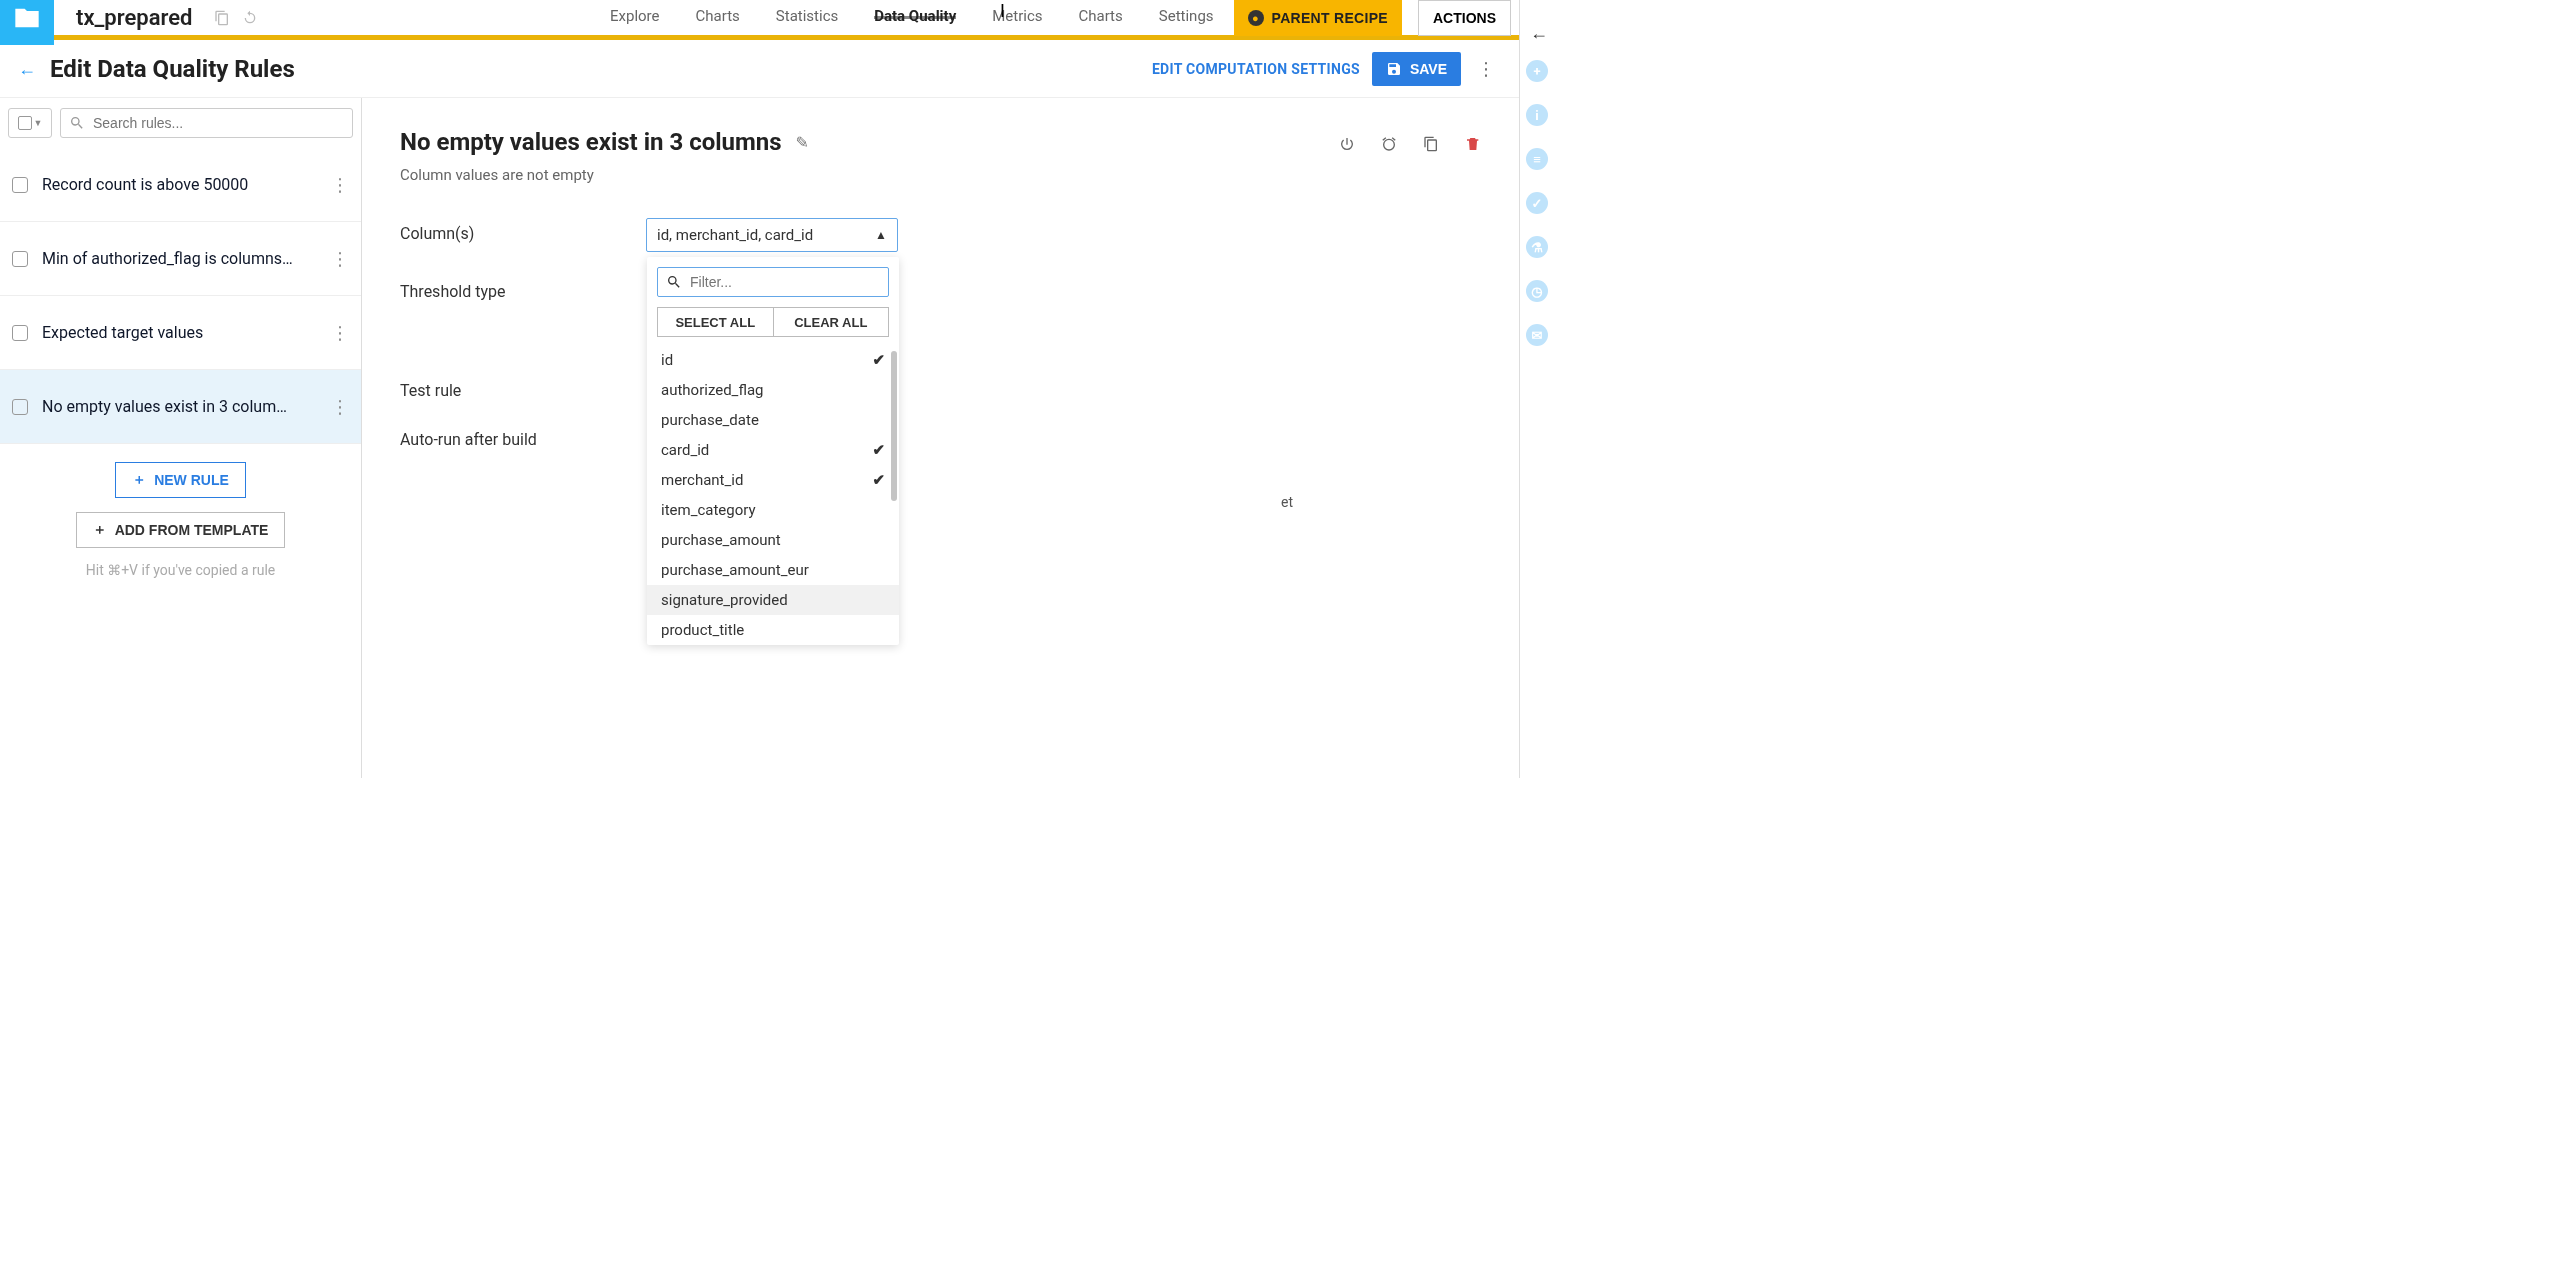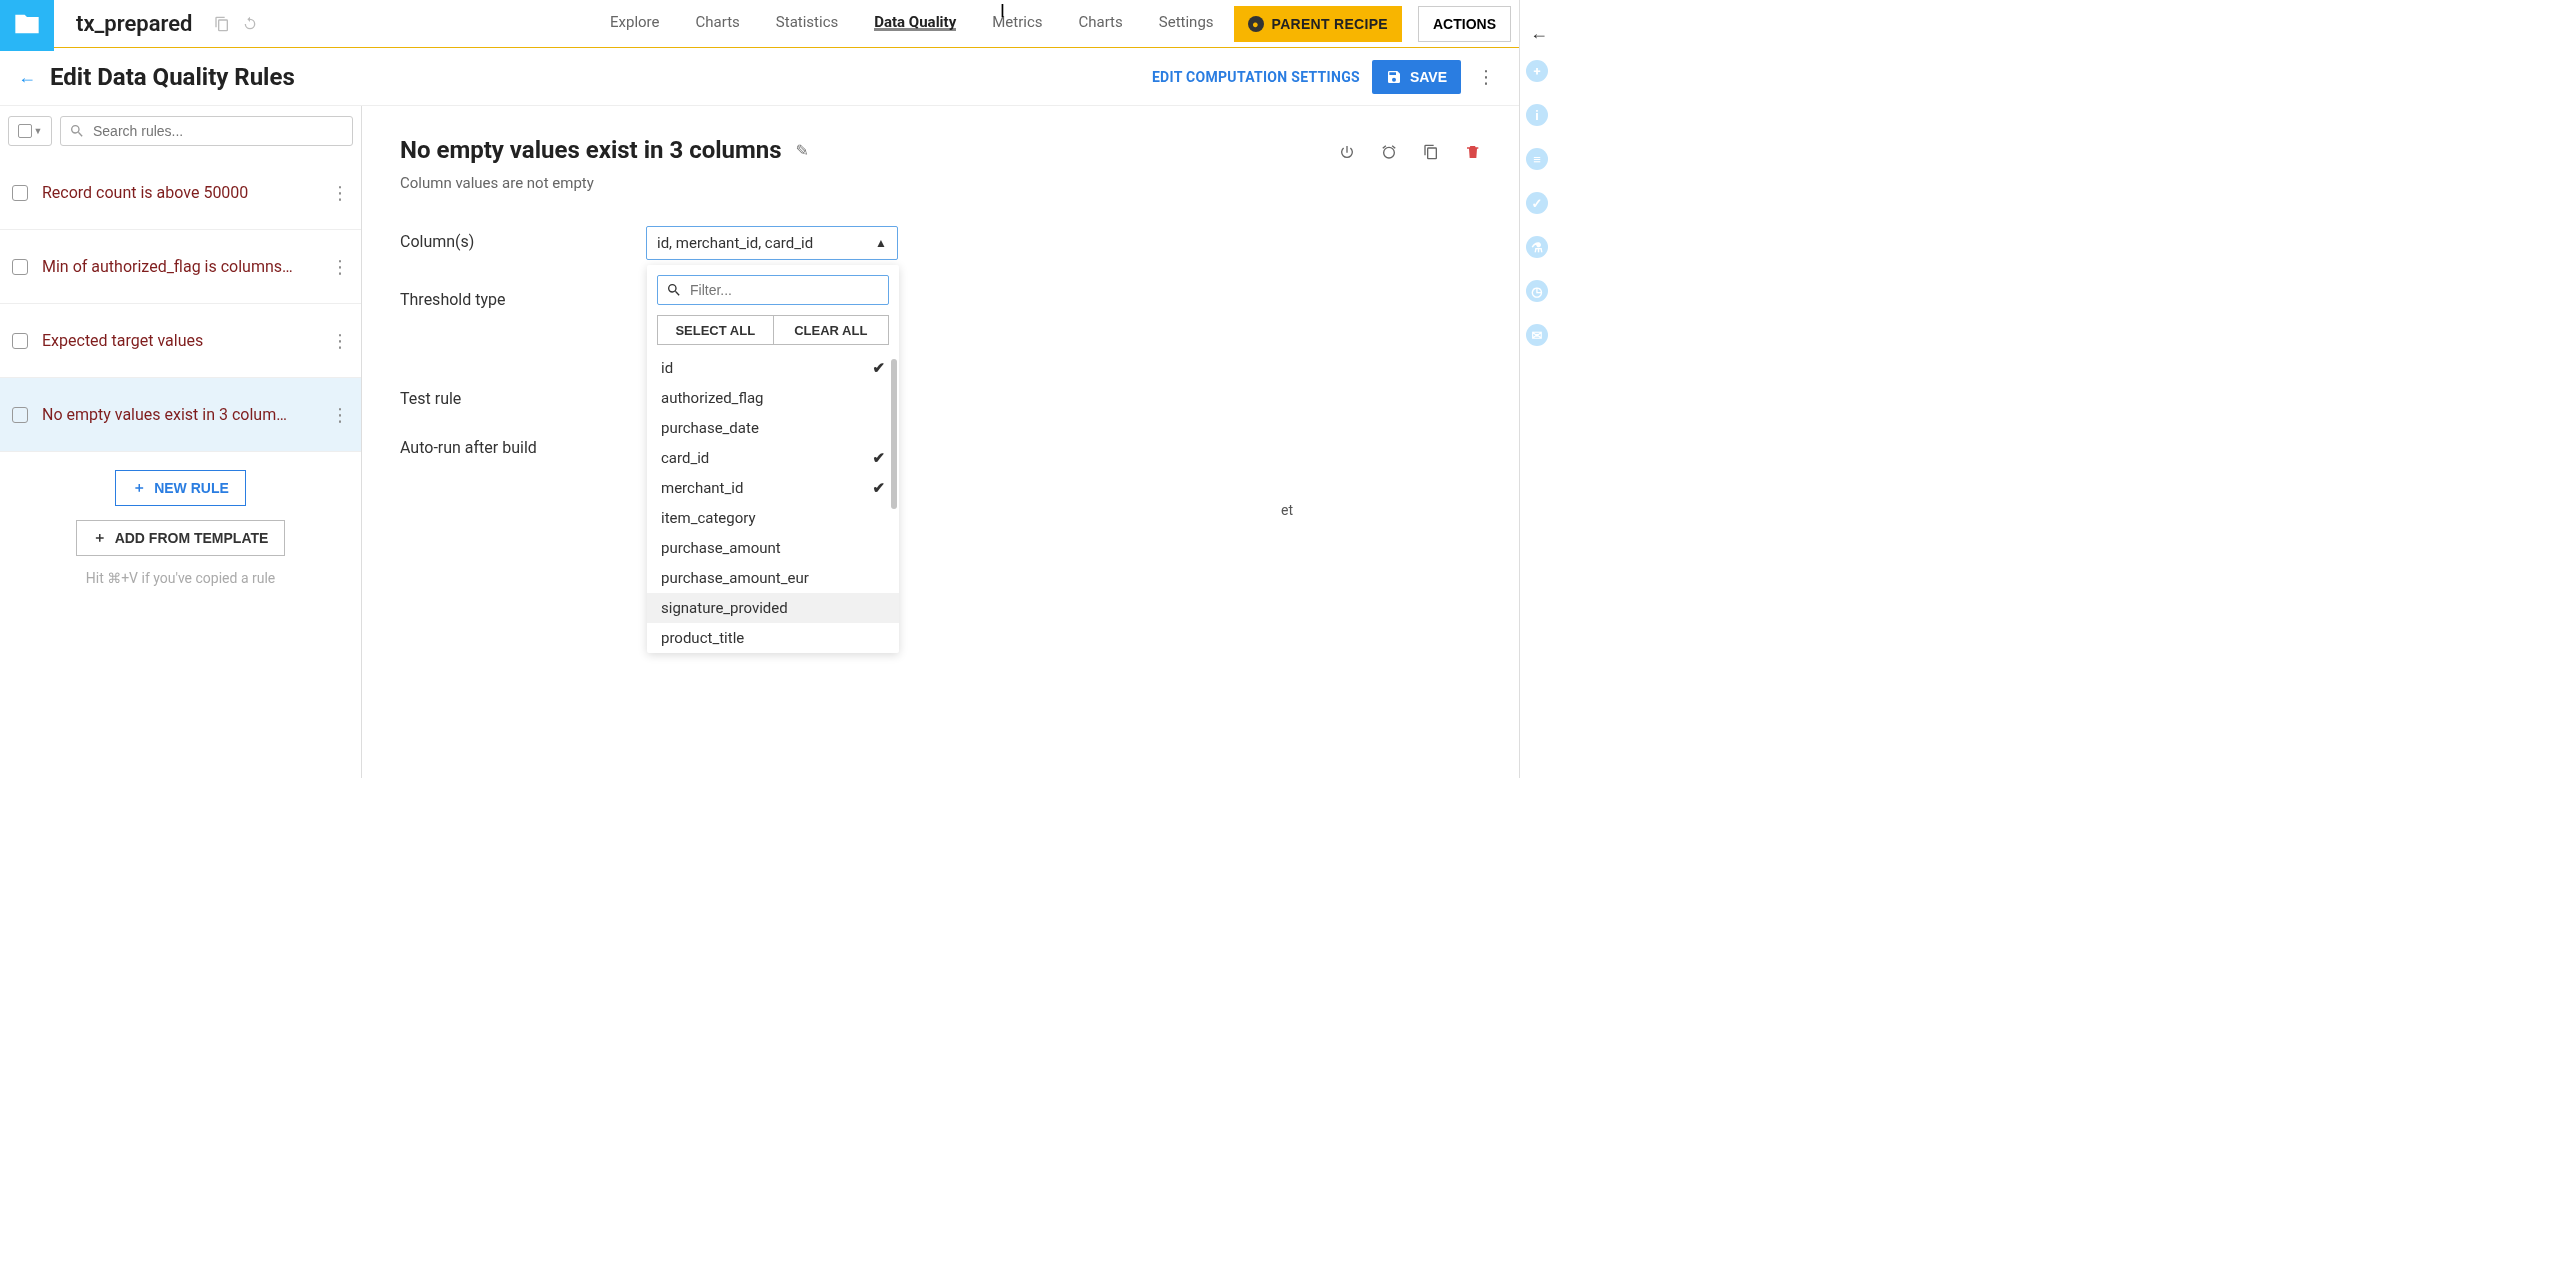--- a/index.html
+++ b/index.html
@@ -4,21 +4,21 @@
 <style>
 * { box-sizing: border-box; margin: 0; padding: 0; }
 body { font-family: -apple-system, BlinkMacSystemFont, "Segoe UI", Roboto, Helvetica, Arial, sans-serif; font-size: 14px; color: #222; background:#fff; }
 .app { display: flex; flex-direction: row; width: 1554px; height: 778px; position: relative; }
 .main-col { flex: 1; display: flex; flex-direction: column; border-right: 1px solid #ddd; min-width:0;}
 .rightrail { width: 34px; background:#fff; display:flex; flex-direction:column; align-items:center; gap:22px; padding-top:60px; }
 .rightrail .circ { width:22px; height:22px; border-radius:50%; background:#bfe3fb; display:flex; align-items:center; justify-content:center; color:#fff; font-size:13px; font-weight:bold;}
 .back-arrow-rail { position:absolute; top:22px; right:6px; font-size:18px; color:#333;}
 
 
-.topbar { height: 48px; display:flex; align-items:center; border-bottom:1px solid #eab308; padding:0 8px 0 0; gap:8px; }
+.topbar { height: 40px; display:flex; align-items:center; border-bottom:5px solid #eab308; padding:0 8px 0 0; gap:8px; }
 .ds-icon { width:54px; height:54px; background:#29b6f6; display:flex; align-items:center; justify-content:center; }
 .ds-icon svg{ width:28px; height:28px; fill:#fff;}
 .ds-name { font-size:22px; font-weight:600; color:#222; margin-left:14px; }
 .topbar .mini-icons{ display:flex; gap:12px; margin-left:14px; color:#bbb;}
 .nav { display:flex; gap:36px; margin-left:auto; padding:16px 12px; height:100%; align-items:center;}
 .nav a{ color:#666; text-decoration:none; font-size:15px; height:100%; display:flex; align-items:center; border-bottom:3px solid transparent; }
 .nav a.active{ color:#222; font-weight:700; border-bottom-color:#888;}
 .parent-btn{ background:#f8b500; color:#222; font-weight:700; height:36px; padding:0 14px; border:none; display:flex; align-items:center; gap:8px; font-size:14px; letter-spacing:.3px;}
 .parent-btn .dot{ width:16px;height:16px;border-radius:50%;background:#333;display:inline-flex;align-items:center;justify-content:center;color:#f8b500;font-size:11px;}
 .actions-btn{ background:#fff; border:1px solid #ccc; height:36px; padding:0 14px; font-weight:700; font-size:14px; margin-left:8px;}
@@ -39,21 +39,21 @@
 .rules-panel{ width:362px; border-right:1px solid #ddd; display:flex; flex-direction:column; }
 .rules-toolbar{ display:flex; gap:8px; padding:10px 8px; align-items:center;}
 .select-dd{ width:44px; height:30px; border:1px solid #ccc; border-radius:3px; display:flex; align-items:center; justify-content:center; gap:2px; color:#888;}
 .select-dd .box{width:14px;height:14px;border:1.5px solid #999;border-radius:2px;}
 .search-wrap{ flex:1; height:30px; border:1px solid #ccc; border-radius:3px; display:flex; align-items:center; padding:0 8px; gap:8px; color:#999;}
 .search-wrap input{ border:none; outline:none; flex:1; font-size:14px;}
 
 .rule-item{ display:flex; align-items:center; padding:0 12px; height:74px; border-bottom:1px solid #eee; gap:14px;}
 .rule-item.selected{ background:#e7f3fb;}
 .rule-item .cb{ width:16px;height:16px;border:1.5px solid #999;border-radius:3px; flex:none;}
-.rule-item .label{ flex:1; font-size:16px; color:#7f1d1d; white-space:nowrap; overflow:hidden; text-overflow:ellipsis;}
+.rule-item .label{ flex:1; font-size:16px; color:#0f172a; white-space:nowrap; overflow:hidden; text-overflow:ellipsis;}
 .rule-item .menu{ color:#888; font-size:18px;}
 
 .rules-actions{ padding:18px 0 6px; display:flex; flex-direction:column; align-items:center; gap:14px;}
 .btn-outline-blue{ border:1px solid #2a7de1; color:#2a7de1; background:#fff; height:36px; padding:0 16px; font-weight:700; font-size:14px; display:flex; align-items:center; gap:8px;}
 .btn-outline-grey{ border:1px solid #bbb; color:#333; background:#fff; height:36px; padding:0 16px; font-weight:700; font-size:14px; display:flex; align-items:center; gap:8px;}
 .hint{ color:#aaa; font-size:14px;}
 
 
 .editor{ flex:1; padding:30px 38px; position:relative;}
 .editor-header{ display:flex; align-items:center; gap:14px;}

